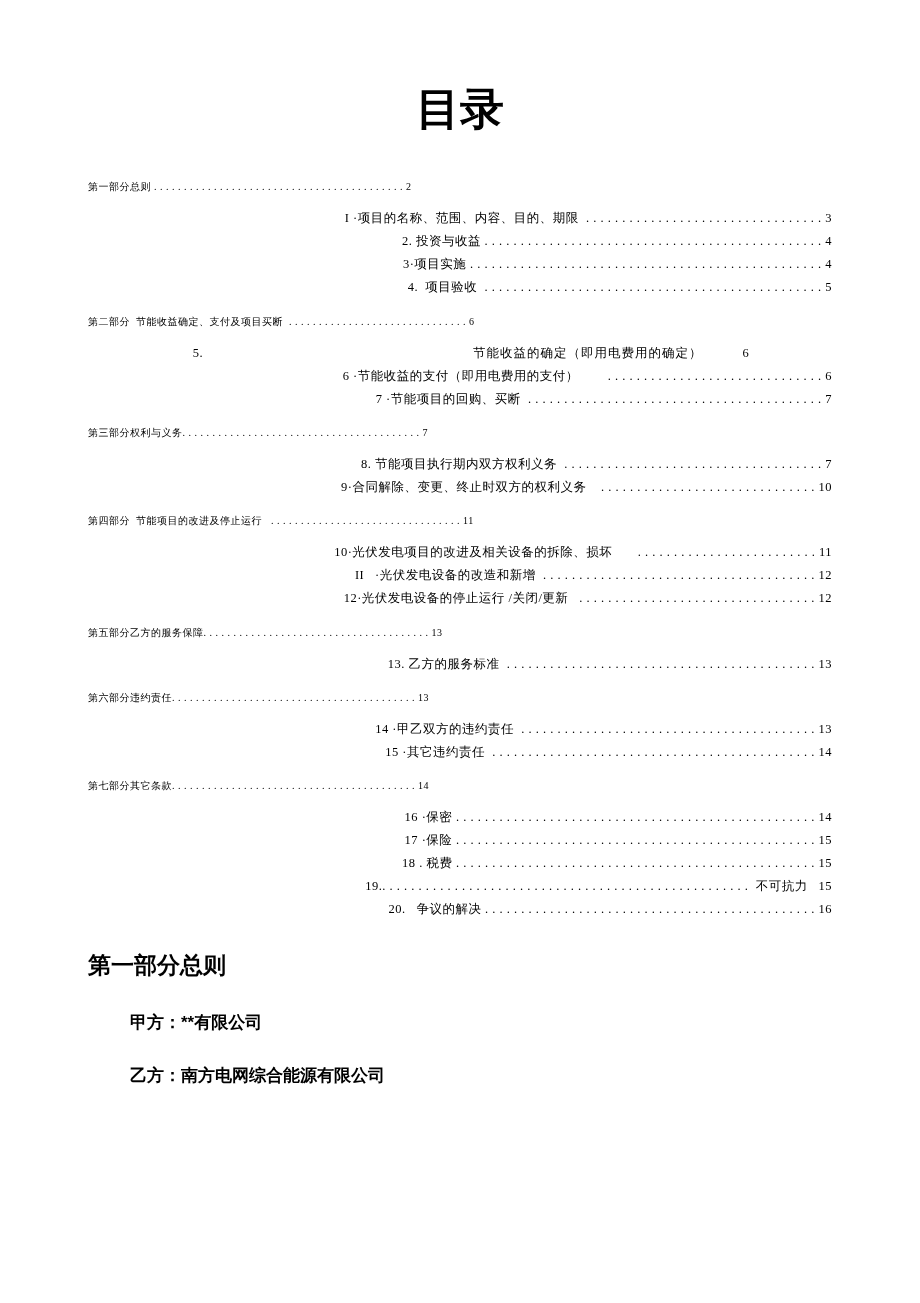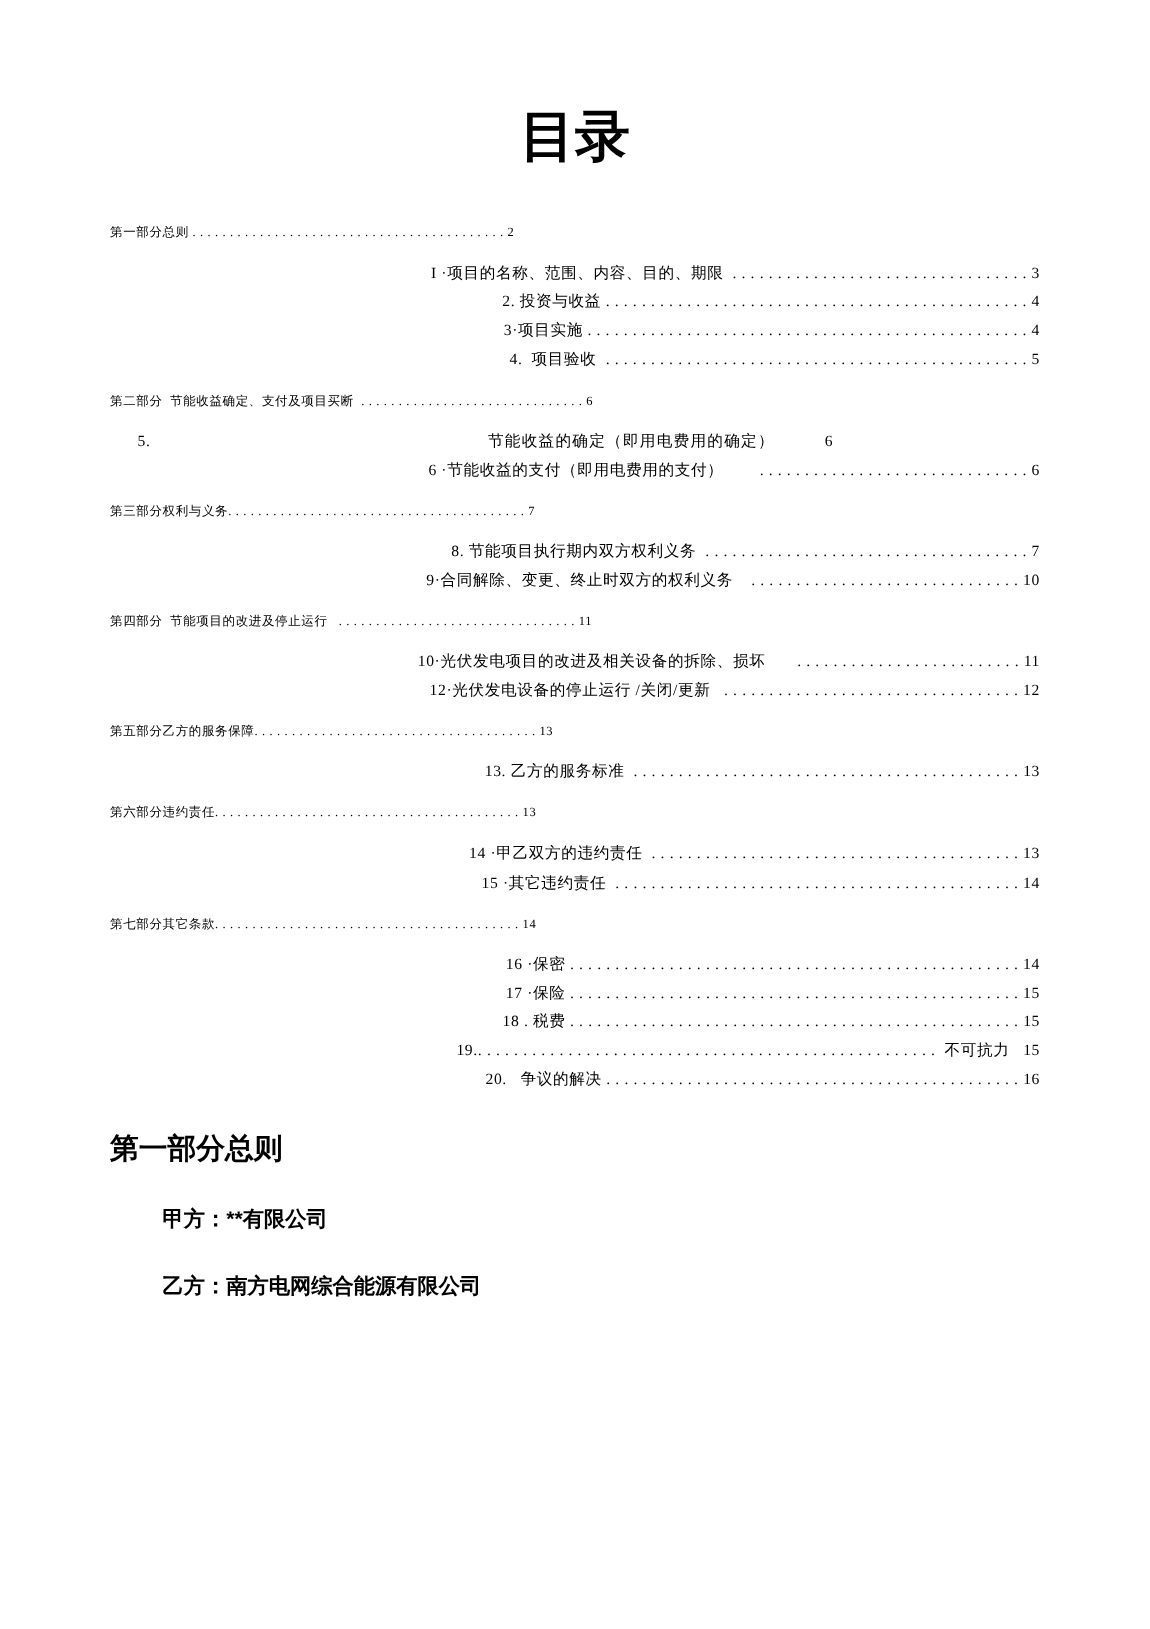--- a/index.html
+++ b/index.html
@@ -36,20 +36,21 @@
     white-space: pre;
     letter-spacing: 0.5px;
     padding-left: 22px;
     text-align: right;
   }
   .special-5 {
     font-size: 12.5px;
     line-height: 1.85;
     padding-left: 22px;
     letter-spacing: 0.5px;
+    text-align: center;
   }
   .special-5 .fill {
     display: inline-block;
     width: 270px;
   }
   .special-5 .lbl {
     letter-spacing: 1px;
   }
   .special-5 .pg {
     margin-left: 40px;
@@ -79,27 +80,29 @@
   <div class="toc-sub">I ·项目的名称、范围、内容、目的、期限  . . . . . . . . . . . . . . . . . . . . . . . . . . . . . . . . . 3</div>
   <div class="toc-sub">2. 投资与收益 . . . . . . . . . . . . . . . . . . . . . . . . . . . . . . . . . . . . . . . . . . . . . . . 4</div>
   <div class="toc-sub">3·项目实施 . . . . . . . . . . . . . . . . . . . . . . . . . . . . . . . . . . . . . . . . . . . . . . . . . 4</div>
   <div class="toc-sub">4.  项目验收  . . . . . . . . . . . . . . . . . . . . . . . . . . . . . . . . . . . . . . . . . . . . . . . 5</div>
 
   <div class="toc-sec">第二部分  节能收益确定、支付及项目买断  . . . . . . . . . . . . . . . . . . . . . . . . . . . . . . 6</div>
   <div class="special-5">
     <span>5.</span><span class="fill"></span><span class="lbl">节能收益的确定（即用电费用的确定）</span><span class="pg">6</span>
   </div>
   <div class="toc-sub">6 ·节能收益的支付（即用电费用的支付）        . . . . . . . . . . . . . . . . . . . . . . . . . . . . . . 6</div>
+  <div class="toc-sub">7 ·节能项目的回购、买断  . . . . . . . . . . . . . . . . . . . . . . . . . . . . . . . . . . . . . . . . . 7</div>
 
   <div class="toc-sec">第三部分权利与义务. . . . . . . . . . . . . . . . . . . . . . . . . . . . . . . . . . . . . . . . 7</div>
   <div class="toc-sub">8. 节能项目执行期内双方权利义务  . . . . . . . . . . . . . . . . . . . . . . . . . . . . . . . . . . . . 7</div>
   <div class="toc-sub">9·合同解除、变更、终止时双方的权利义务    . . . . . . . . . . . . . . . . . . . . . . . . . . . . . . 10</div>
 
   <div class="toc-sec">第四部分  节能项目的改进及停止运行   . . . . . . . . . . . . . . . . . . . . . . . . . . . . . . . . 11</div>
   <div class="toc-sub">10·光伏发电项目的改进及相关设备的拆除、损坏       . . . . . . . . . . . . . . . . . . . . . . . . . 11</div>
+  <div class="toc-sub">II   ·光伏发电设备的改造和新增  . . . . . . . . . . . . . . . . . . . . . . . . . . . . . . . . . . . . . . 12</div>
   <div class="toc-sub">12·光伏发电设备的停止运行 /关闭/更新   . . . . . . . . . . . . . . . . . . . . . . . . . . . . . . . . . 12</div>
 
   <div class="toc-sec">第五部分乙方的服务保障. . . . . . . . . . . . . . . . . . . . . . . . . . . . . . . . . . . . . . 13</div>
   <div class="toc-sub">13. 乙方的服务标准  . . . . . . . . . . . . . . . . . . . . . . . . . . . . . . . . . . . . . . . . . . . 13</div>
 
   <div class="toc-sec">第六部分违约责任. . . . . . . . . . . . . . . . . . . . . . . . . . . . . . . . . . . . . . . . . 13</div>
   <div class="toc-sub">14 ·甲乙双方的违约责任  . . . . . . . . . . . . . . . . . . . . . . . . . . . . . . . . . . . . . . . . . 13</div>
   <div class="toc-sub">15 ·其它违约责任  . . . . . . . . . . . . . . . . . . . . . . . . . . . . . . . . . . . . . . . . . . . . . 14</div>
 
   <div class="toc-sec">第七部分其它条款. . . . . . . . . . . . . . . . . . . . . . . . . . . . . . . . . . . . . . . . . 14</div>

